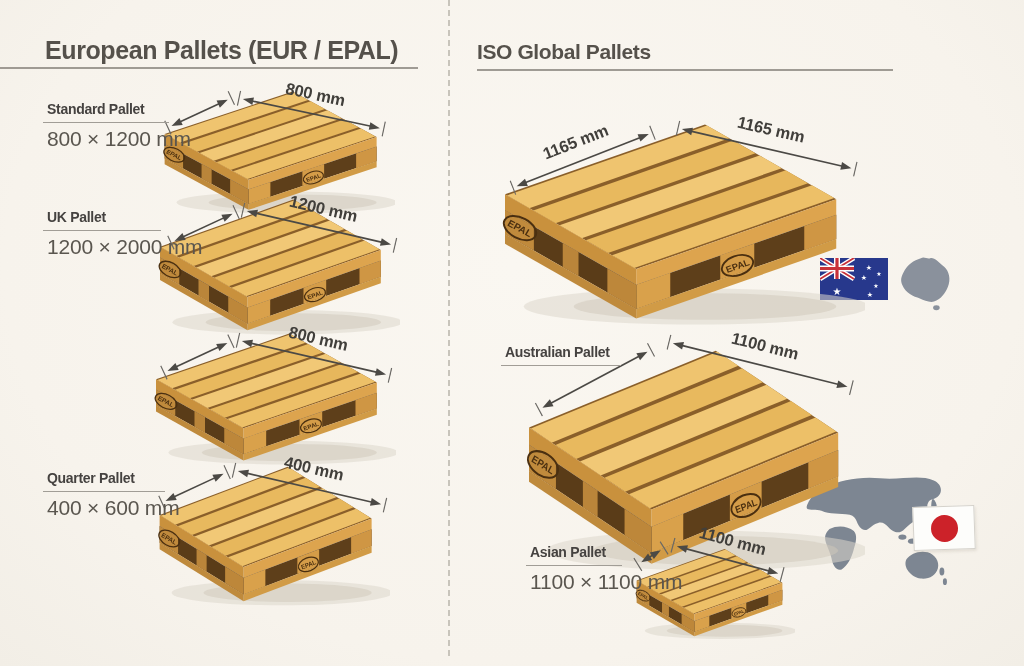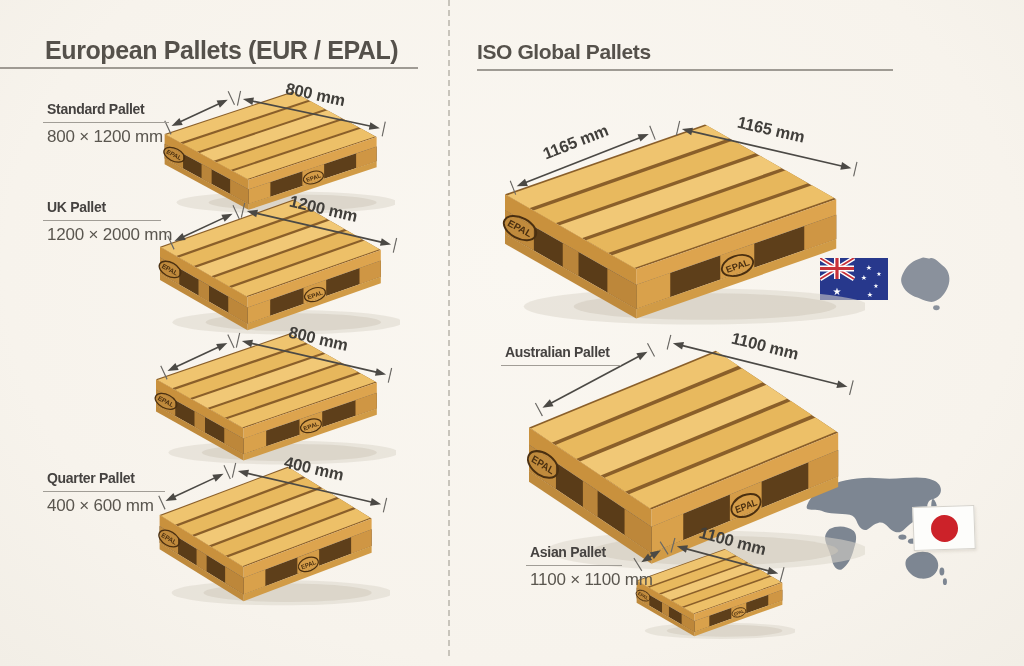--- a/index.html
+++ b/index.html
@@ -9,21 +9,21 @@
     font-family:"Liberation Sans", sans-serif;
   }
   .divider{position:absolute;left:448px;top:0;height:656px;width:0;border-left:2px dashed #c8c4bb;}
   .hdr{position:absolute;color:#55514b;font-weight:bold;letter-spacing:-0.4px;white-space:nowrap;}
   .hdr-left{left:45px;top:36px;font-size:25px;}
   .hdr-right{left:477px;top:40px;width:416px;font-size:21px;text-align:left;}
   .hdr-rule{position:absolute;height:0;border-top:2px solid #8f8b84;opacity:.85;}
   .plabel{position:absolute;}
   .plabel .t{font-size:14px;font-weight:bold;color:#454240;letter-spacing:-0.3px;white-space:nowrap;}
   .plabel .rule{border-top:1.6px solid #a19d96;margin:5px 0 4px -4px;}
-  .plabel .s{font-size:17px;color:#5a564f;letter-spacing:-0.2px;white-space:nowrap;}
+  .plabel .s{font-size:21px;color:#5a564f;letter-spacing:-0.2px;white-space:nowrap;}
   .pallet{position:absolute;}
   .dim{position:absolute;display:flex;flex-direction:column;align-items:center;}
   .dim .dlabel{font-size:16.5px;font-weight:600;color:#413f3b;letter-spacing:-0.2px;
     line-height:20px;height:20px;margin-bottom:2px;white-space:nowrap;}
   .dim.labeled{transform-origin:0 30px;}
   .dim.short{transform-origin:0 8px;}
   .flag-jp{position:absolute;left:913px;top:506px;width:60px;height:42px;background:#fdfdfb;
     border:1px solid #d5d2cb;transform:rotate(-2deg);box-shadow:1px 2px 3px rgba(120,110,90,.15);}
   .flag-jp .dot{position:absolute;left:50%;top:50%;width:27px;height:27px;margin:-13.5px 0 0 -13.5px;
     border-radius:50%;background:#cc2229;}
@@ -288,21 +288,21 @@
         <line x1="1" y1="0.5" x2="1" y2="15.5" stroke="#6b6965" stroke-width="1.2"></line>
         <line x1="32" y1="0.5" x2="32" y2="15.5" stroke="#6b6965" stroke-width="1.2"></line>
       </svg>
     </div>
 
   <div class="plabel" style="left:47px;top:101px">
     <div class="t">Standard Pallet</div>
     <div class="rule" style="width:126px"></div>
     <div class="s">800 × 1200 mm</div>
   </div>
-  <div class="plabel" style="left:47px;top:199px">
+  <div class="plabel" style="left:47px;top:209px">
     <div class="t">UK Pallet</div>
     <div class="rule" style="width:118px"></div>
     <div class="s">1200 × 2000 mm</div>
   </div>
   <div class="plabel" style="left:47px;top:470px">
     <div class="t">Quarter Pallet</div>
     <div class="rule" style="width:122px"></div>
     <div class="s">400 × 600 mm</div>
   </div>
   <div class="plabel" style="left:505px;top:344px">

